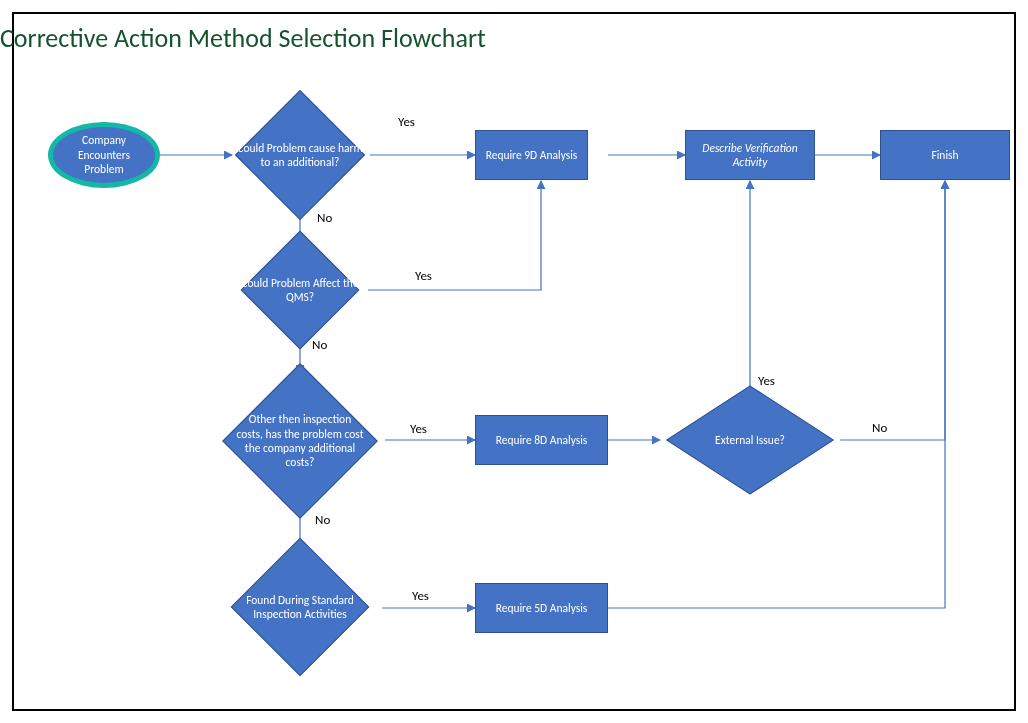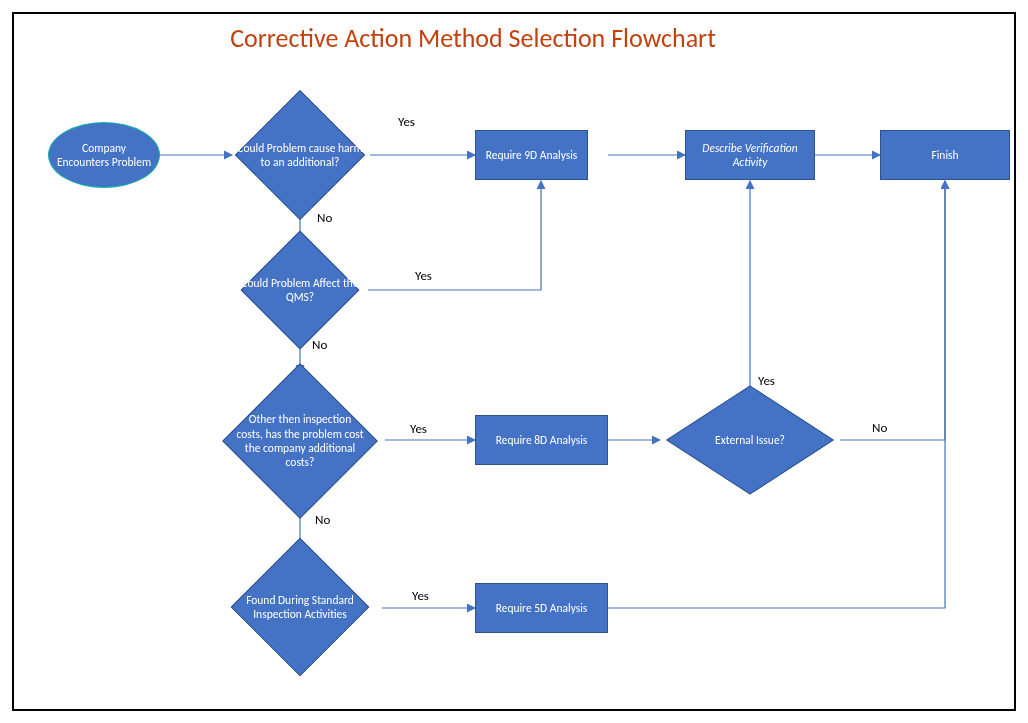--- a/index.html
+++ b/index.html
@@ -22,23 +22,23 @@
     width: 1004px;
     height: 699px;
     border: 2px solid #000000;
     box-sizing: border-box;
   }
   .title {
     position: absolute;
     left: 0;
     top: 22px;
     width: 946px;
-    text-align: center;
+    text-align: left;
     font-size: 26px;
-    color: #c2410c;
+    color: #14532d;
     font-weight: 400;
   }
 
   
   .shape {
     position: absolute;
     box-sizing: border-box;
     display: flex;
     align-items: center;
     justify-content: center;
@@ -47,21 +47,21 @@
     color: #ffffff;
     font-size: 11.5px;
     text-align: center;
     line-height: 1.25;
     padding: 0 6px;
   }
 
   
   .ellipse {
     background: #4472C4;
-    border: 1px solid #14b8a6;
+    border: 5px solid #14b8a6;
     border-radius: 50%;
   }
 
   
   .rect {
     background: #4472C4;
     border: 1px solid #2F528F;
   }
 
   

